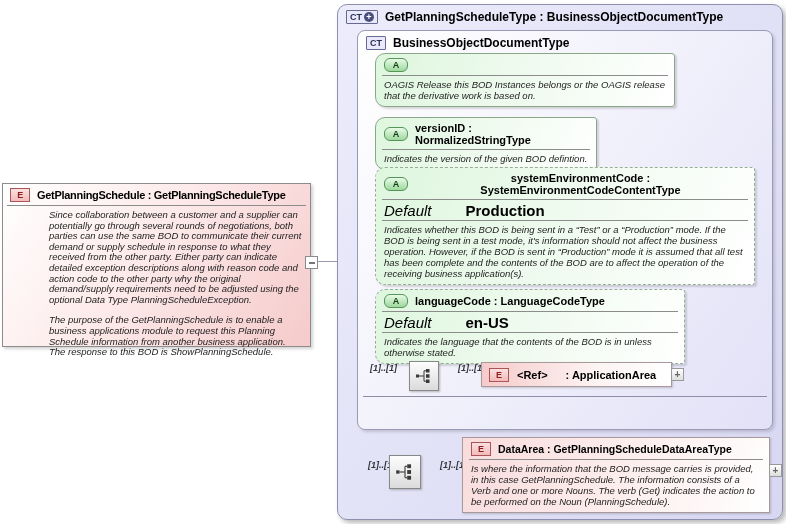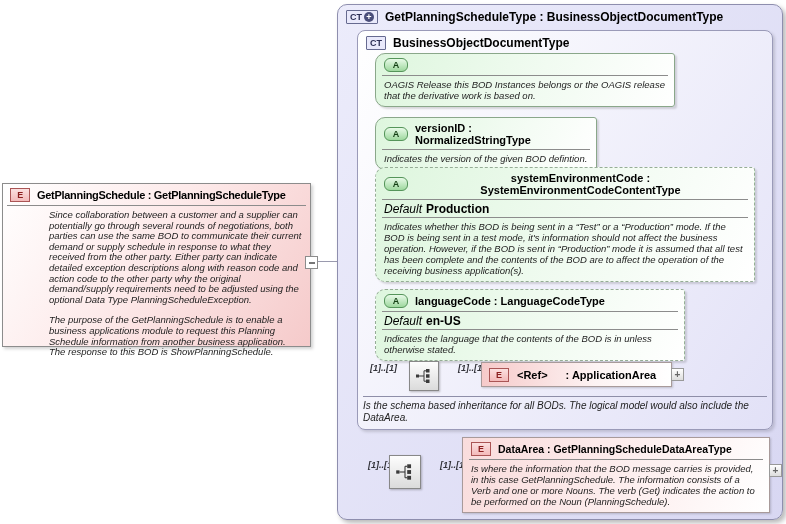--- a/index.html
+++ b/index.html
@@ -56,21 +56,21 @@
   .attr-box{background:linear-gradient(110deg,#def6de 0%,#f1fbf1 55%,#ffffff 100%);
     border:1px solid #8aa78a;border-radius:10px 3px 3px 10px;
     box-shadow:2px 2px 2px rgba(0,0,0,.14);}
   .attr-box.dashed{border-style:dashed;border-color:#96ad96;}
   .attr-title{display:flex;align-items:center;gap:7px;padding:4px 8px 3px 8px;
     font-weight:bold;font-size:11px;color:#000;}
   .attr-title .t{flex:1;}
   .attr-title .t.center{text-align:center;}
   .attr-rule{border-top:1px solid #8c8c8c;margin:0 6px;}
   .attr-ann{font-style:italic;font-size:9.5px;line-height:11px;color:#1d1d1d;padding:3px 8px 5px 8px;}
-  .default-row{display:flex;align-items:flex-end;gap:4px;padding:2px 8px 1px 8px;font-size:12px;color:#000;}
+  .default-row{display:flex;align-items:flex-end;gap:34px;padding:2px 8px 1px 8px;font-size:15px;color:#000;}
   .default-row .dl{font-style:italic;}
   .default-row .dv{font-weight:bold;}
 
   #attr-release{left:375px;top:53px;width:300px;}
   #attr-version{left:375px;top:117px;width:222px;}
   #attr-sysenv{left:375px;top:167px;width:380px;}
   #attr-lang{left:375px;top:289px;width:310px;}
 
   
   .mult{position:absolute;z-index:2;font-size:9px;font-weight:bold;font-style:italic;color:#33333a;padding-left:12px;}
@@ -154,21 +154,20 @@
 
   <div class="node" id="inner-box">
     <div class="ct-header">
       <span class="badge-ct">
         <span>CT</span>
       </span>
       <span>BusinessObjectDocumentType</span>
     </div>
   </div>
   <div id="inner-rule"></div>
-  <div id="inner-ann">Is the schema based inheritance for all BODs. The logical model would also include the DataArea.</div>
 
   <div class="node attr-box" id="attr-release">
     <div class="attr-title">
       <span class="badge-a">A</span>
     </div>
     <div class="attr-rule"></div>
     <div class="attr-ann">OAGIS Release this BOD Instances belongs or the OAGIS release that the derivative work is based on.</div>
   </div>
 
   <div class="node attr-box" id="attr-version">

